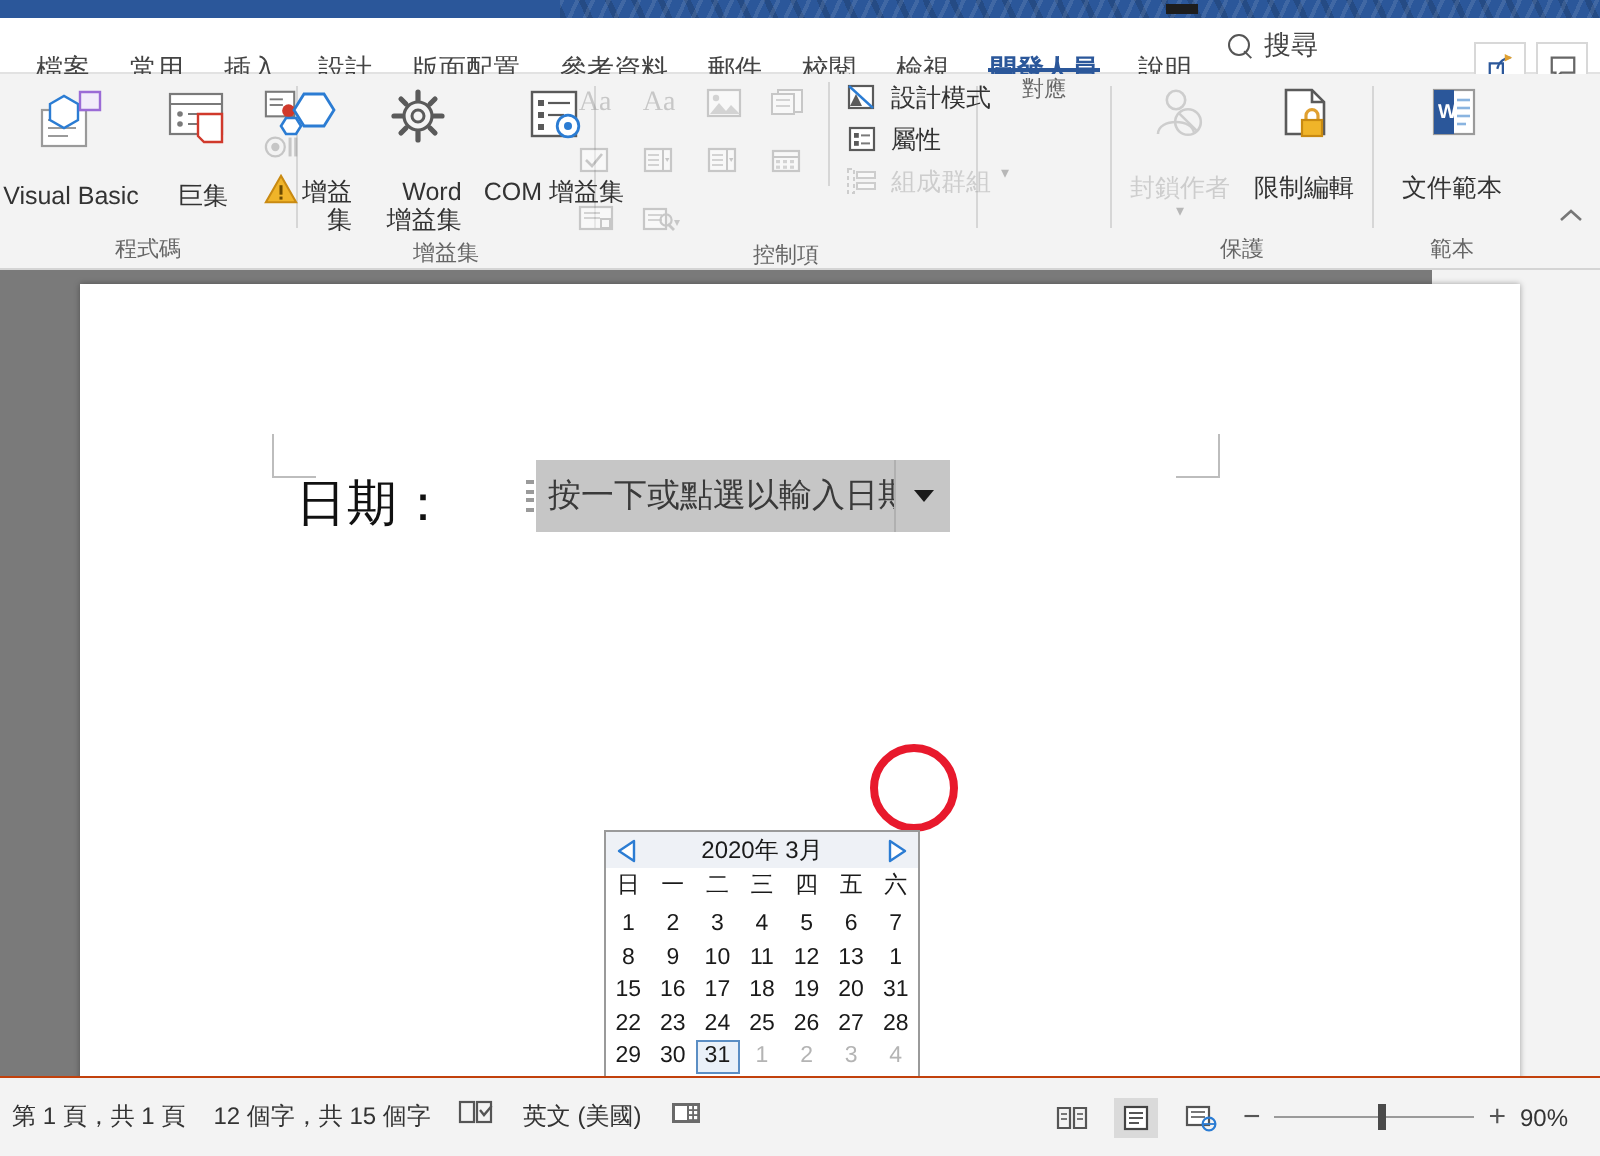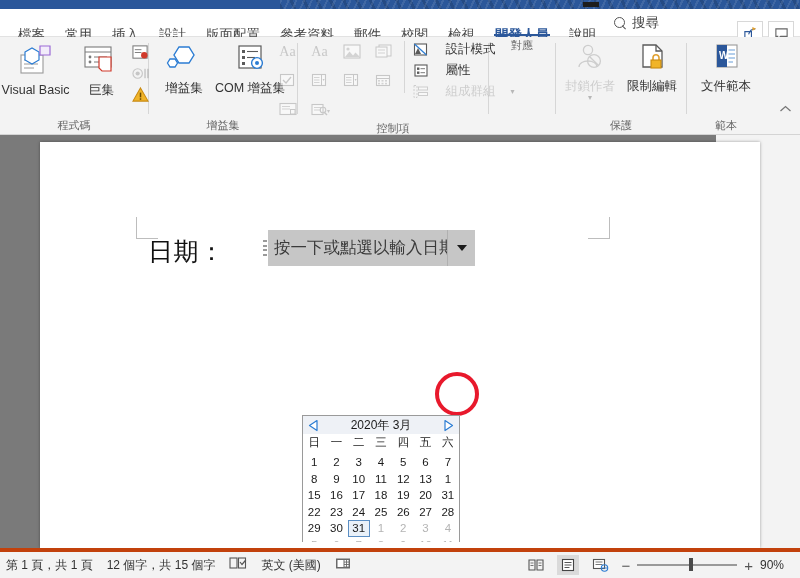--- a/index.html
+++ b/index.html
@@ -71,28 +71,28 @@
   .group .gbody { flex:1; display:flex; align-items:flex-start; padding-top:4px; }
   .group .glabel {
     font-size:11px; color:#666; height:18px; line-height:16px; text-align:center; width:100%;
   }
   .gsep { width:1px; background:#d6d6d6; margin:6px 0 20px 0; align-self:stretch; }
 
   .bigbtn {
     display:flex; flex-direction:column; align-items:center; justify-content:flex-start;
     padding:2px 6px; min-width:44px;
   }
-  .bigbtn .lbl { font-size:12.5px; color:#333; text-align:right; line-height:13.5px; margin-top:5px; white-space:nowrap; }
+  .bigbtn .lbl { font-size:12.5px; color:#333; text-align:right; line-height:13.5px; margin-top:13px; white-space:nowrap; }
   .bigbtn .lbl.two { white-space:normal; max-width:44px; }
 
   .icon { display:block; }
   .disabled { opacity:0.42; }
 
   .smallcol { display:flex; flex-direction:column; gap:2px; padding-top:2px; }
-  .smallbtn { display:flex; align-items:center; gap:15px; padding:1px 2px; }
+  .smallbtn { display:flex; gap:5px; padding:1px 2px; }
   .smallbtn .lbl { font-size:12.5px; color:#333; white-space:nowrap; }
 
   .gridicons { display:grid; grid-template-columns:repeat(4, 24px); gap:8px; padding-top:2px; }
   .gicell { width:24px; height:21px; display:flex; align-items:center; justify-content:center; }
 
   .caret { font-size:8px; color:#666; line-height:1; }
 
   
   .canvas {
     position:absolute; top:135px; left:0; width:716px; height:413px;
@@ -176,22 +176,22 @@
   }
   .calfoot { position:absolute; left:0; right:0; bottom:0; height:34px; border-top:1px solid #dcdcdc; }
   .todaybtn {
     position:absolute; left:50%; transform:translateX(-50%); top:6px;
     padding:2px 11px; background:#e6e6e6; border:1px solid #9c9c9c;
     font-size:12px; color:#1a1a1a;
   }
 
   
   .status {
-    position:absolute; bottom:0; left:0; width:800px; height:30px;
-    background:#f3f3f3; border-top:4px solid #c2410c;
+    position:absolute; bottom:0; left:0; width:800px; height:40px;
+    background:#f3f3f3; border-top:1px solid #c2410c;
     display:flex; align-items:center;
   }
   .status .sleft { display:flex; align-items:center; gap:14px; padding-left:6px; }
   .status .sright { margin-left:auto; display:flex; align-items:center; gap:10px; padding-right:10px; }
   .stxt2 { font-size:12px; color:#333; white-space:nowrap; }
   .viewbtn { width:22px; height:20px; display:flex; align-items:center; justify-content:center; }
   .viewbtn.on { background:#dadada; }
   .zoomrow { display:flex; align-items:center; gap:7px; }
   .zsign { font-size:15px; color:#555; line-height:1; }
   .ztrack { width:100px; height:1.5px; background:#9a9a9a; position:relative; }
@@ -307,20 +307,37 @@
     <div class="group" style="width:148px">
       <div class="gbody" style="padding-left:4px">
         <div class="bigbtn">
           <svg width="38" height="34" viewBox="0 0 38 34" class="icon">
             <path d="M14 4 l10 0 5 8 -5 8 -10 0 -5 -8 z" fill="#fff" stroke="#2b7cd3" stroke-width="1.4"></path>
             <path d="M5 16 l5 0 2.5 4 -2.5 4 -5 0 -2.5 -4 z" fill="#fff" stroke="#2b7cd3" stroke-width="1.3"></path>
           </svg>
           <div class="lbl two">增益集</div>
         </div>
 
+        <div class="bigbtn">
+          <svg width="40" height="34" viewBox="0 0 40 34" class="icon">
+            <circle cx="20" cy="15" r="7" fill="none" stroke="#5a5a5a" stroke-width="1.6"></circle>
+            <circle cx="20" cy="15" r="3" fill="none" stroke="#5a5a5a" stroke-width="1.5"></circle>
+            <g stroke="#5a5a5a" stroke-width="2.6" stroke-linecap="round">
+              <line x1="20" y1="3" x2="20" y2="7"></line>
+              <line x1="20" y1="23" x2="20" y2="27"></line>
+              <line x1="8" y1="15" x2="12" y2="15"></line>
+              <line x1="28" y1="15" x2="32" y2="15"></line>
+              <line x1="11.5" y1="6.5" x2="14" y2="9"></line>
+              <line x1="26" y1="21" x2="28.5" y2="23.5"></line>
+              <line x1="11.5" y1="23.5" x2="14" y2="21"></line>
+              <line x1="26" y1="9" x2="28.5" y2="6.5"></line>
+            </g>
+          </svg>
+          <div class="lbl two">Word 增益集</div>
+        </div>
 
         <div class="bigbtn">
           <svg width="38" height="34" viewBox="0 0 38 34" class="icon">
             <rect x="8" y="3" width="22" height="22" fill="#fff" stroke="#5a5a5a" stroke-width="1.2"></rect>
             <rect x="11" y="7" width="3" height="3" fill="#5a5a5a"></rect>
             <line x1="16" y1="8.5" x2="27" y2="8.5" stroke="#5a5a5a" stroke-width="1.1"></line>
             <rect x="11" y="13" width="3" height="3" fill="#5a5a5a"></rect>
             <line x1="16" y1="14.5" x2="24" y2="14.5" stroke="#5a5a5a" stroke-width="1.1"></line>
             <rect x="11" y="19" width="3" height="3" fill="#5a5a5a"></rect>
             <circle cx="26" cy="20" r="5.4" fill="#fff" stroke="#2b7cd3" stroke-width="1.4"></circle>

